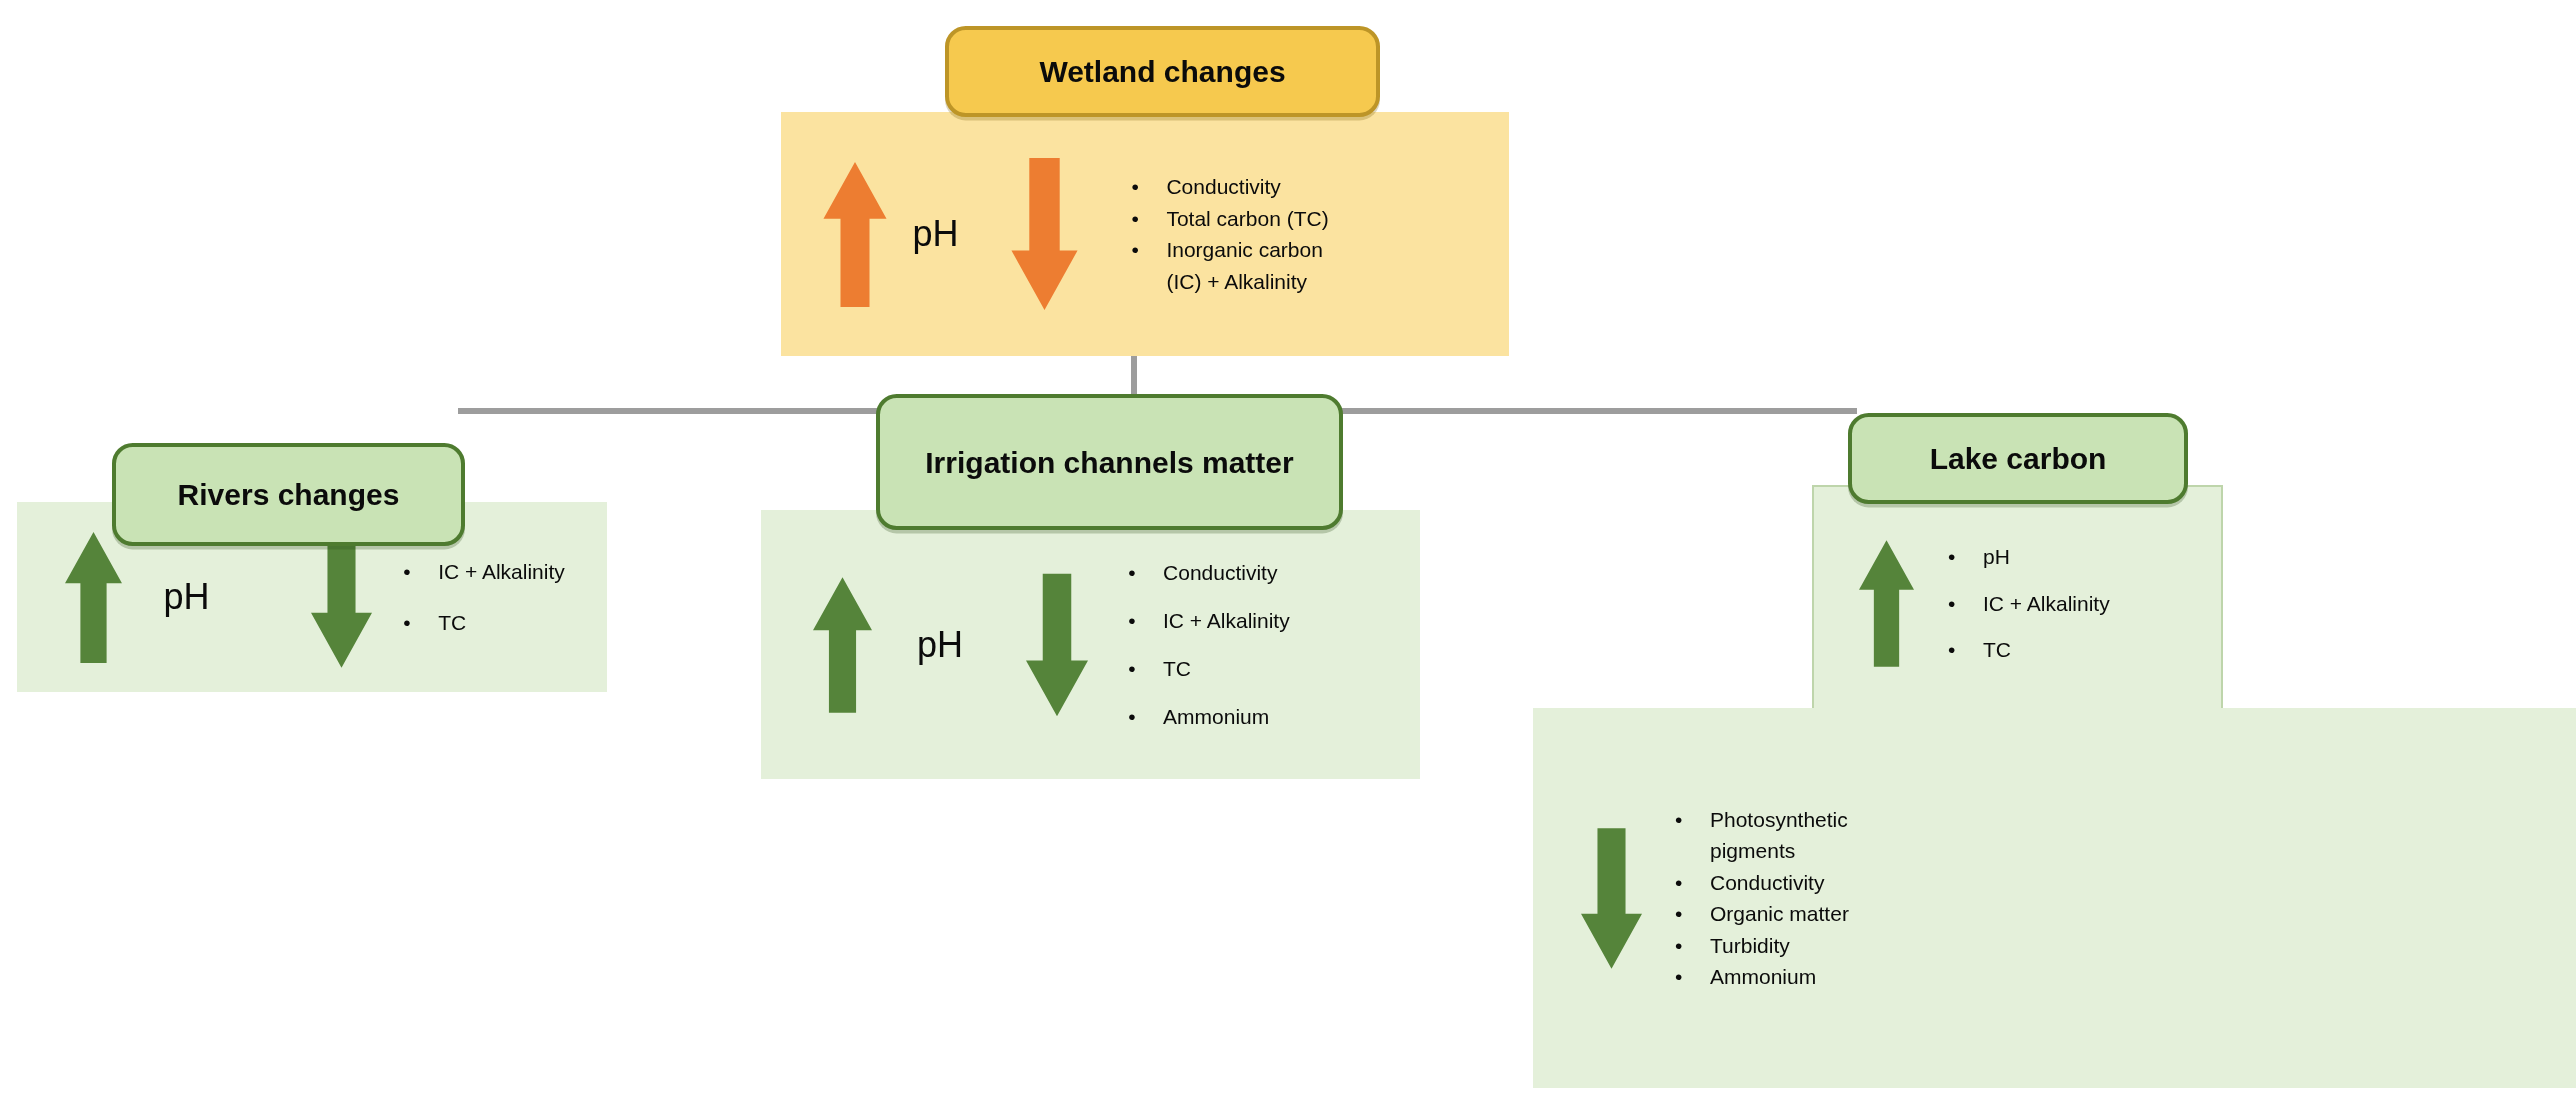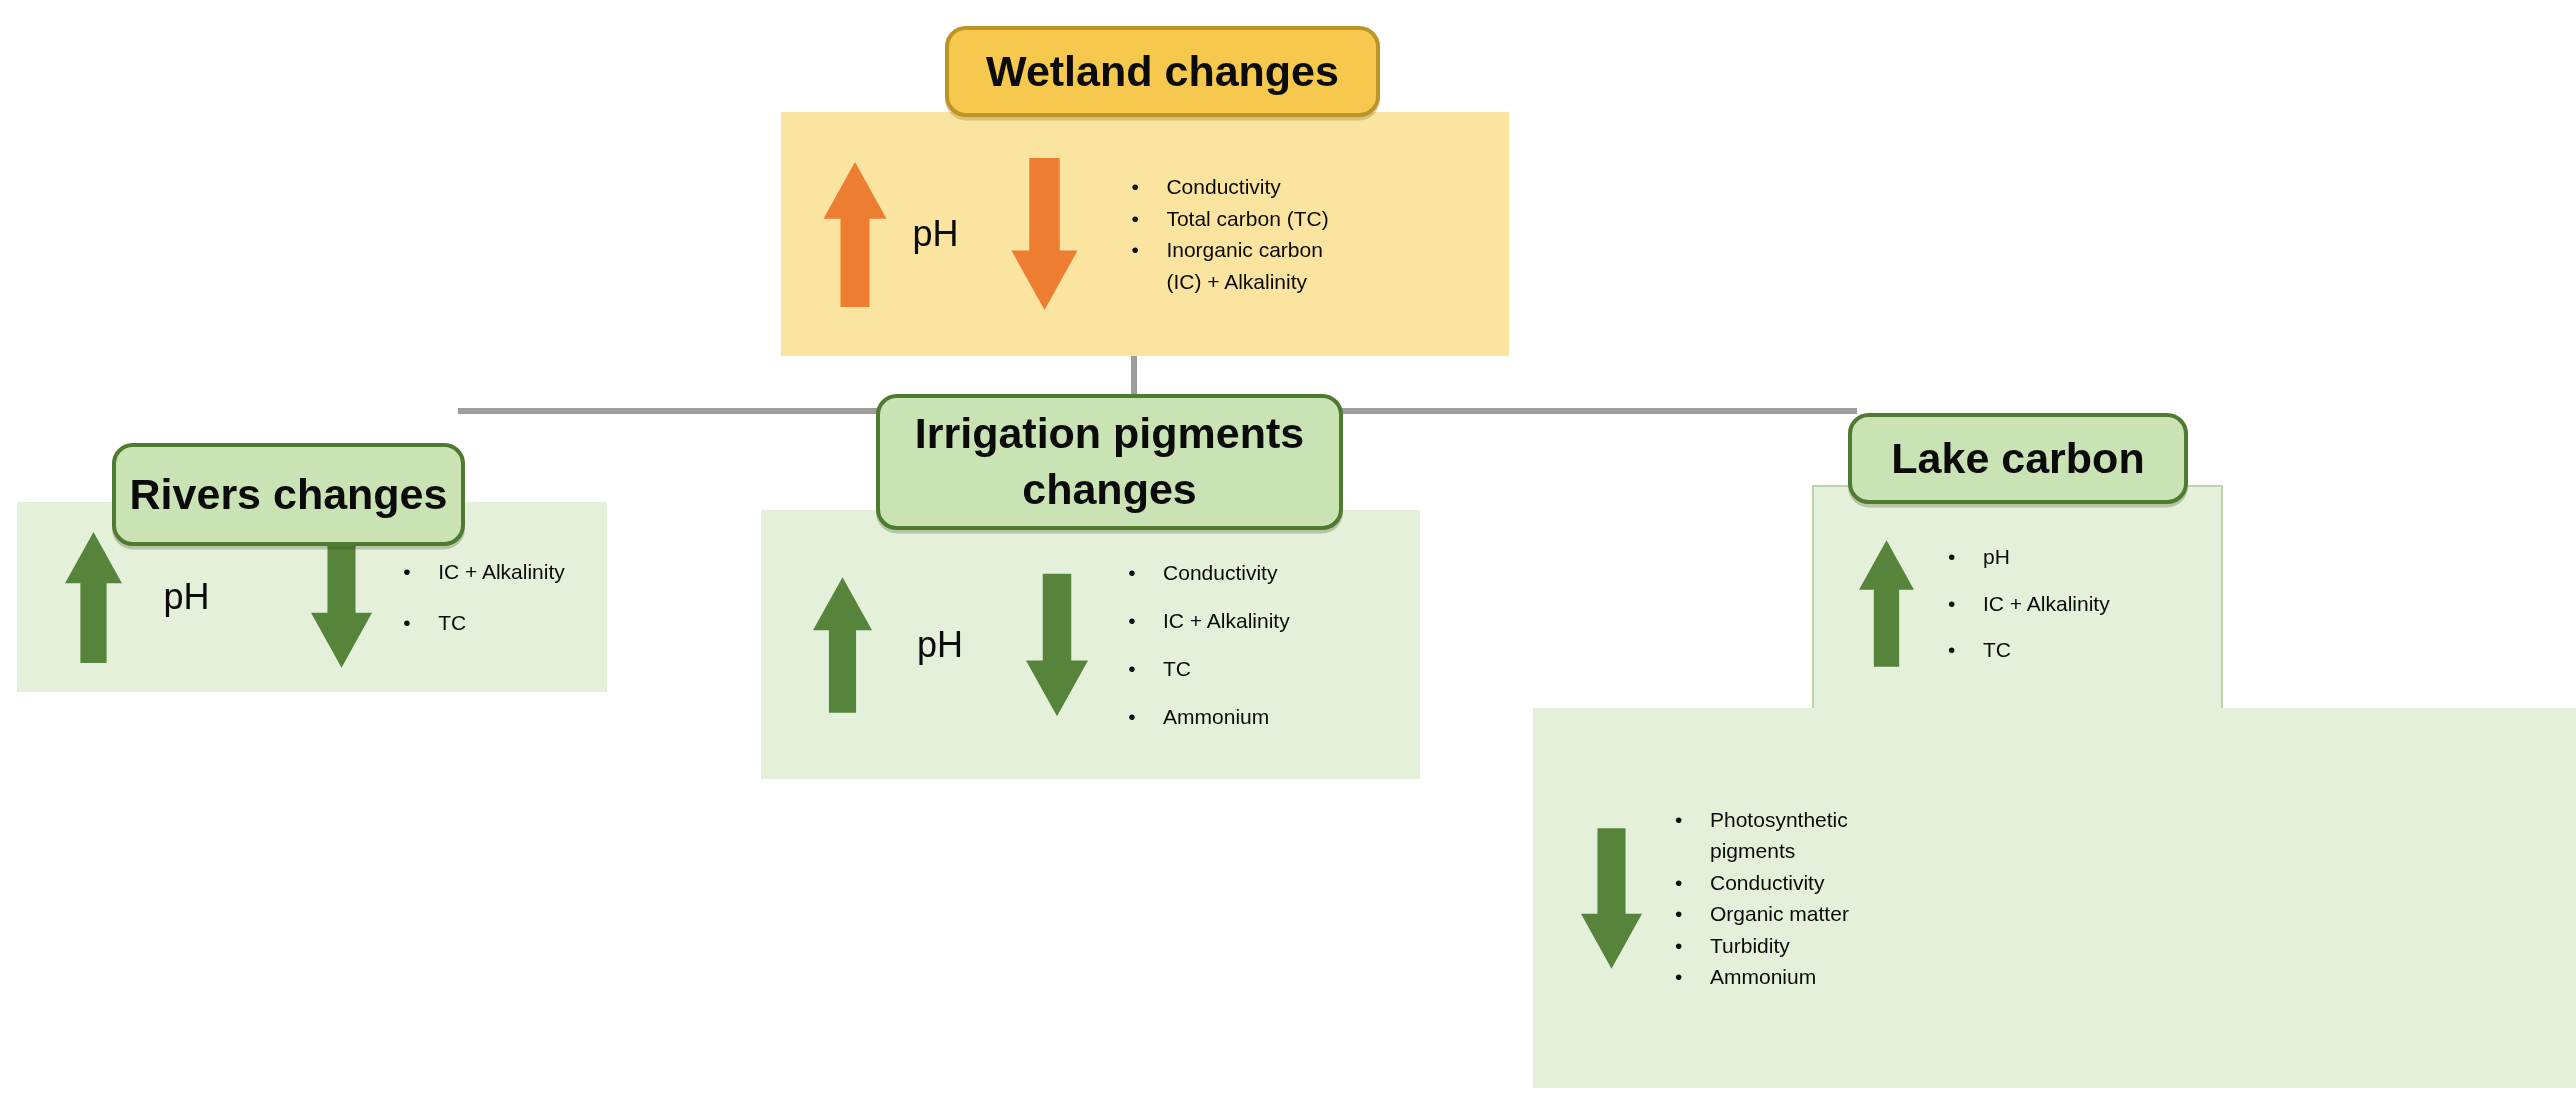--- a/index.html
+++ b/index.html
@@ -28,21 +28,21 @@
   .connector { position: absolute; background: var(--connector_gray); z-index: 1; }
   .connector.v { width: 6.2px; }
   .connector.h { height: 6.2px; }
 
   
   .title-box {
     position: absolute; z-index: 3;
     display: flex; align-items: center; justify-content: center;
     text-align: center;
     border-radius: 20.7px;
-    font-weight: bold; font-size: 43px; line-height: 1.3;
+    font-weight: bold; font-size: 30px; line-height: 1.3;
     color: var(--text_black);
   }
   .title-box.gold {
     background: var(--gold_fill);
     border: 4.1px solid var(--gold_border);
     box-shadow: 0 3.4px 0 rgba(120, 90, 0, 0.25);
   }
   .title-box.green {
     background: var(--green_fill);
     border: 4.1px solid var(--green_border);
@@ -150,21 +150,21 @@
     <svg class="arrow down green" width="61" height="141" viewBox="0 0 100 230">
       <path d="M50 0 L100 90 L73 90 L73 230 L27 230 L27 90 L0 90 Z"></path>
     </svg>
     <ul class="bullets">
         <li>IC + Alkalinity</li>
         <li>TC</li>
       </ul>
   </div>
 
   <div class="title-box green" id="irrigation-title">
-    <span class="title-text">Irrigation pigments changes</span>
+    <span class="title-text">Irrigation channels matter</span>
   </div>
   <div class="content-box green" id="irrigation-content">
     <svg class="arrow up green" width="59" height="148" viewBox="0 0 100 230">
       <path d="M50 0 L100 90 L73 90 L73 230 L27 230 L27 90 L0 90 Z"></path>
     </svg>
     <span class="ph-label">pH</span>
     <svg class="arrow down green" width="62" height="158" viewBox="0 0 100 230">
       <path d="M50 0 L100 90 L73 90 L73 230 L27 230 L27 90 L0 90 Z"></path>
     </svg>
     <ul class="bullets">

